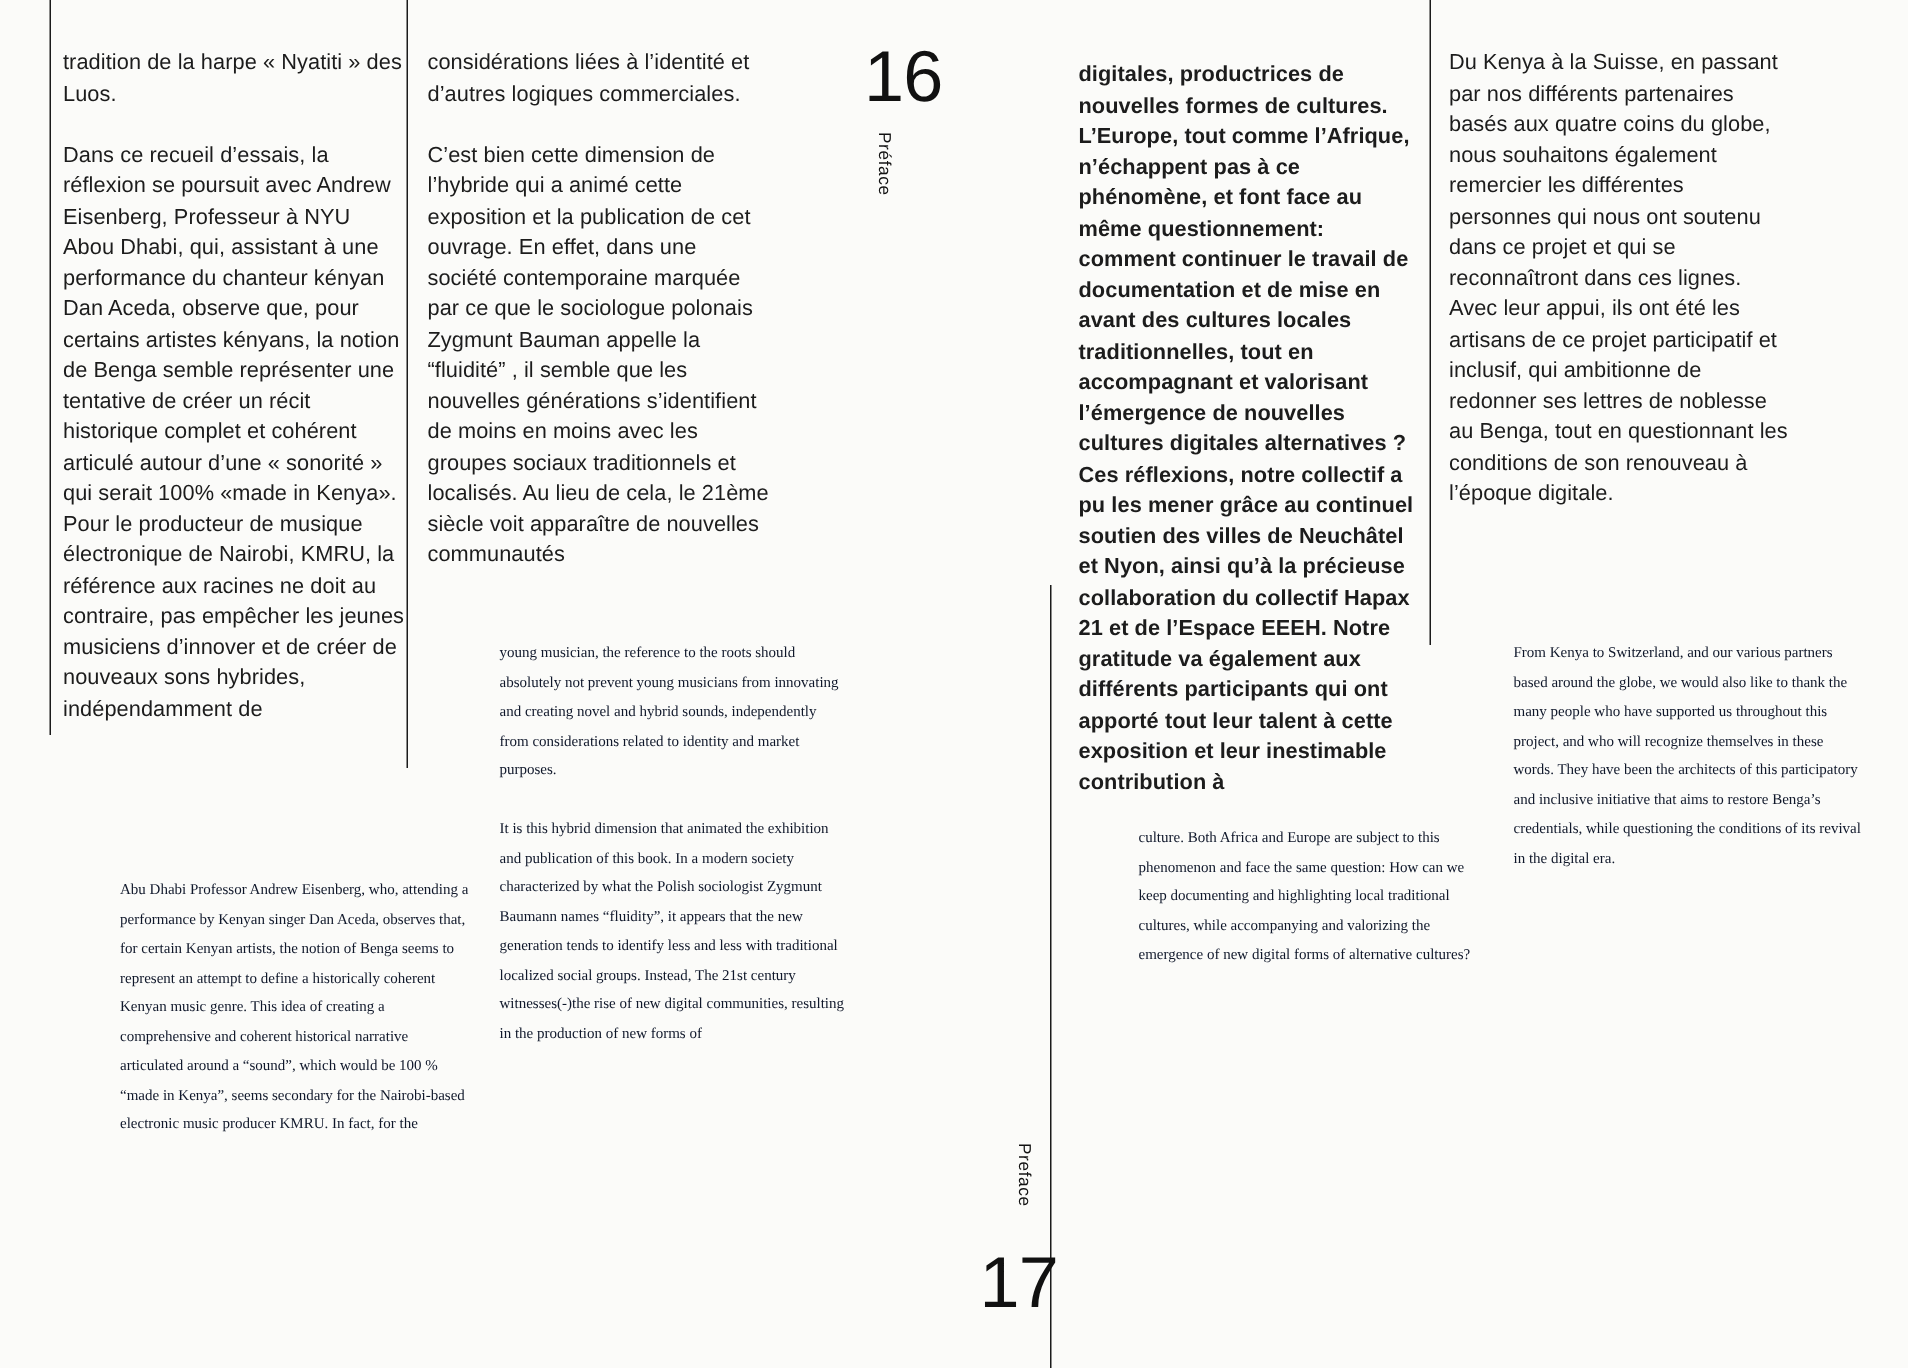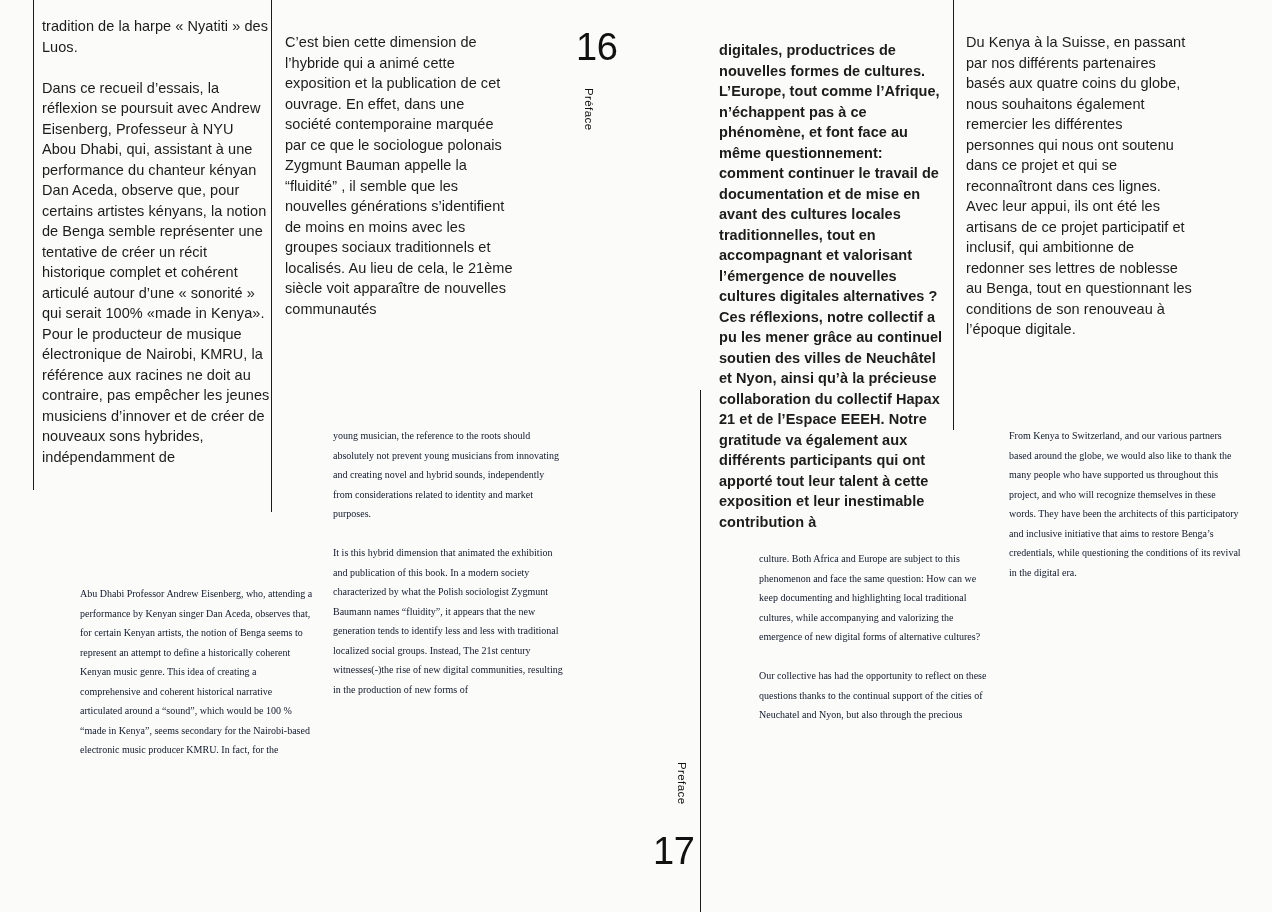--- a/index.html
+++ b/index.html
@@ -30,21 +30,21 @@
   .en {
     font-family: Liberation Serif, serif;
     font-size: 10px;
     line-height: 19.5px;
     color: #0f172a;
   }
   .en p { margin: 0 0 19.5px 0; }
   .pagenum {
     position: absolute;
     font-family: "Liberation Sans", sans-serif;
-    font-size: 38px;
+    font-size: 48px;
     line-height: 1;
     font-weight: 400;
     letter-spacing: -0.5px;
     color: #111;
   }
   .vlabel {
     position: absolute;
     writing-mode: vertical-rl;
     text-orientation: mixed;
     font-family: "Liberation Sans", sans-serif;
@@ -62,44 +62,44 @@
   <div class="rule" style="left:271px; top:0; height:512px;"></div>
   <div class="rule" style="left:700px; top:390px; height:522px;"></div>
   <div class="rule" style="left:953px; top:0; height:430px;"></div>
 
   <div class="pagenum" style="left:576px; top:28px;">16</div>
   <div class="vlabel" style="left:583px; top:88px;">Préface</div>
 
   <div class="vlabel" style="left:676px; top:762px;">Preface</div>
   <div class="pagenum" style="left:642px; top:832px;margin-left:11px;">17</div>
 
-  <div class="col fr" style="left:42px; top:16px; width:228px;">
+  <div class="col fr" style="left:42px; top:32px; width:228px;">
     <p>tradition de la harpe « Nyatiti » des Luos.</p>
     <p>Dans ce recueil d’essais, la réflexion se poursuit avec Andrew Eisenberg, Professeur à NYU Abou Dhabi, qui, assistant à une performance du chanteur kényan Dan Aceda, observe que, pour certains artistes kényans, la notion de Benga semble représenter une tentative de créer un récit historique complet et cohérent articulé autour d’une « sonorité » qui serait 100% «made in Kenya». Pour le producteur de musique électronique de Nairobi, KMRU, la référence aux racines ne doit au contraire, pas empêcher les jeunes musiciens d’innover et de créer de nouveaux sons hybrides, indépendamment de</p>
   </div>
   <div class="col fr" style="left:285px; top:32px; width:228px;">
+    <p>considérations liées à l’identité et d’autres logiques commerciales.</p>
     <p>C’est bien cette dimension de l’hybride qui a animé cette exposition et la publication de cet ouvrage. En effet, dans une société contemporaine marquée par ce que le sociologue polonais Zygmunt Bauman appelle la “fluidité” , il semble que les nouvelles générations s’identifient de moins en moins avec les groupes sociaux traditionnels et localisés. Au lieu de cela, le 21ème siècle voit apparaître de nouvelles communautés</p>
   </div>
 
   <div class="col fr" style="left:719px; top:40px; width:230px;font-weight:bold;">
     <p>digitales, productrices de nouvelles formes de cultures. L’Europe, tout comme l’Afrique, n’échappent pas à ce phénomène, et font face au même questionnement: comment continuer le travail de documentation et de mise en avant des cultures locales traditionnelles, tout en accompagnant et valorisant l’émergence de nouvelles cultures digitales alternatives ? Ces réflexions, notre collectif a pu les mener grâce au continuel soutien des villes de Neuchâtel et Nyon, ainsi qu’à la précieuse collaboration du collectif Hapax 21 et de l’Espace EEEH. Notre gratitude va également aux différents participants qui ont apporté tout leur talent à cette exposition et leur inestimable contribution à</p>
   </div>
   <div class="col fr" style="left:966px; top:32px; width:228px;">
     <p>Du Kenya à la Suisse, en passant par nos différents partenaires basés aux quatre coins du globe, nous souhaitons également remercier les différentes personnes qui nous ont soutenu dans ce projet et qui se reconnaîtront dans ces lignes. Avec leur appui, ils ont été les artisans de ce projet participatif et inclusif, qui ambitionne de redonner ses lettres de noblesse au Benga, tout en questionnant les conditions de son renouveau à l’époque digitale.</p>
   </div>
 
   <div class="col en" style="left:80px; top:549px; width:234px;margin-top:35px;">
     <p>Abu Dhabi Professor Andrew Eisenberg, who, attending a performance by Kenyan singer Dan Aceda, observes that, for certain Kenyan artists, the notion of Benga seems to represent an attempt to define a historically coherent Kenyan music genre. This idea of creating a comprehensive and coherent historical narrative articulated around a “sound”, which would be 100 % “made in Kenya”, seems secondary for the Nairobi-based electronic music producer KMRU. In fact, for the</p>
   </div>
   <div class="col en" style="left:333px; top:426px; width:232px;">
     <p>young musician, the reference to the roots should absolutely not prevent young musicians from innovating and creating novel and hybrid sounds, independently from considerations related to identity and market purposes.</p>
     <p>It is this hybrid dimension that animated the exhibition and publication of this book. In a modern society characterized by what the Polish sociologist Zygmunt Baumann names “fluidity”, it appears that the new generation tends to identify less and less with traditional localized social groups. Instead, The 21st century witnesses(-)the rise of new digital communities, resulting in the production of new forms of</p>
   </div>
 
   <div class="col en" style="left:759px; top:549px; width:230px;">
     <p>culture. Both Africa and Europe are subject to this phenomenon and face the same question: How can we keep documenting and highlighting local traditional cultures, while accompanying and valorizing the emergence of new digital forms of alternative cultures?</p>
-    <p>Our collective has had the opportunity to reflect on these questions thanks to the continual support of the cities of Neuchatel and Nyon, but also through the precious</p>
   </div>
   <div class="col en" style="left:1009px; top:426px; width:236px;">
     <p>From Kenya to Switzerland, and our various partners based around the globe, we would also like to thank the many people who have supported us throughout this project, and who will recognize themselves in these words. They have been the architects of this participatory and inclusive initiative that aims to restore Benga’s credentials, while questioning the conditions of its revival in the digital era.</p>
   </div>
 
 </div>
 
 </body></html>

